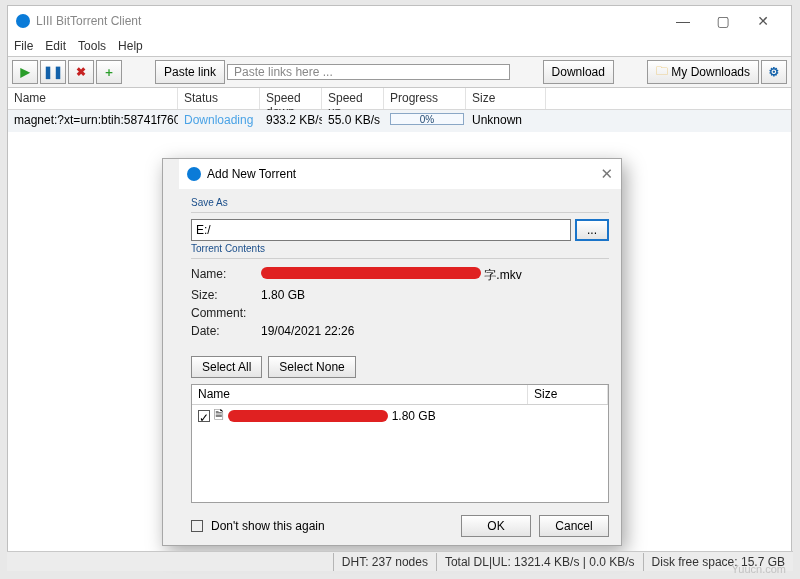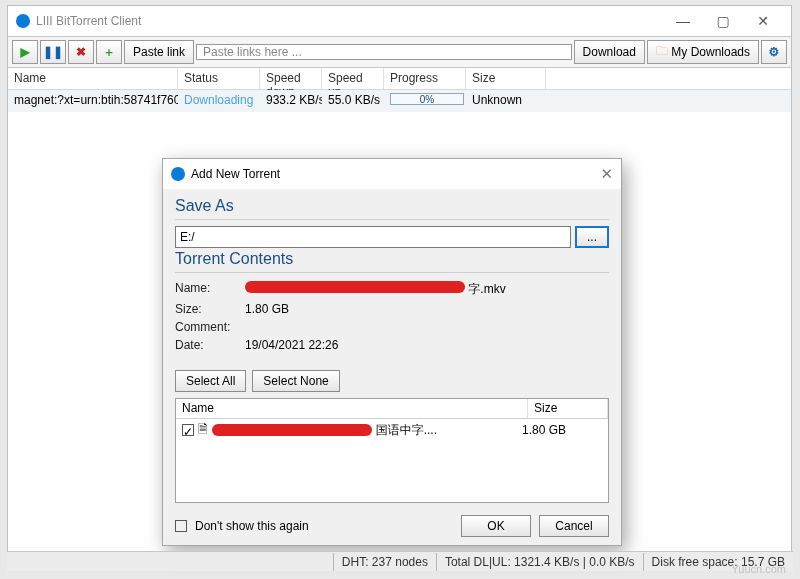--- a/index.html
+++ b/index.html
@@ -5,40 +5,40 @@
 * { box-sizing: border-box; font-family: "Segoe UI", Tahoma, sans-serif; font-size: 12px; }
 body { margin: 0; background: #e8e8e8; width: 800px; height: 579px; overflow: hidden; position: relative; }
 .window { position: absolute; left: 7px; top: 5px; width: 785px; height: 559px; background: #fff; border: 1px solid #bfbfbf; display: flex; flex-direction: column; }
 .titlebar { height: 30px; display: flex; align-items: center; padding: 0 8px; background: #fff; color: #888; }
 .titlebar .app-icon { width: 14px; height: 14px; border-radius: 50%; background: #0a7bd8; margin-right: 6px; }
 .titlebar .winctl { margin-left: auto; display: flex; }
 .titlebar .winctl span { width: 40px; height: 28px; display: flex; align-items: center; justify-content: center; color: #555; font-size: 14px; }
 .menubar { height: 20px; display: flex; align-items: center; padding: 0 6px; gap: 12px; color: #333; }
 .toolbar { height: 32px; display: flex; align-items: center; border: 1px solid #c8c8c8; border-left: none; border-right: none; padding: 0 4px; gap: 2px; background: #f5f5f5; }
 .tbtn { width: 26px; height: 24px; border: 1px solid #999; background: linear-gradient(#fff,#e9e9e9); display: flex; align-items: center; justify-content: center; }
-.tbtn-txt { height: 24px; padding: 0 8px; border: 1px solid #999; background: linear-gradient(#fff,#e9e9e9); display: flex; align-items: center; white-space: nowrap; }
+.tbtn-txt { height: 24px; padding: 0 8px; border: 1px solid #999; background: linear-gradient(#fff,#e9e9e9); display: flex; align-items: center; white-space: nowrap; margin-left: 31px; }
 .paste-input { flex: 1; height: 16px; border: 1px solid #999; background: #fff; padding: 0 6px; color: #888; display: flex; align-items: center; }
 .green { color: #2a9d2a; font-weight: bold; } .red { color: #c62222; font-weight: bold; } .blue { color: #1261aa; font-weight: bold; }
 .table-head { height: 22px; display: flex; background: #fff; border-bottom: 1px solid #d8d8d8; }
 .th { padding: 3px 6px; border-right: 1px solid #e2e2e2; color: #333; }
 .table-row { height: 22px; display: flex; background: #f1f4f7; }
 .td { padding: 3px 6px; overflow: hidden; white-space: nowrap; }
 .c-name { width: 170px; } .c-status { width: 82px; } .c-sd { width: 62px; } .c-su { width: 62px; } .c-prog { width: 82px; } .c-size { width: 80px; } .c-src { flex: 1; margin-top: 44px; }
 .progbar { width: 74px; height: 12px; border: 1px solid #8aa7c6; background: #f5f9fe; display: flex; align-items: center; justify-content: center; font-size: 10px; color: #244a72; }
 .whitebody { flex: 1; background: #fff; }
 .statusbar { position: absolute; left: 7px; bottom: 8px; right: 7px; height: 20px; display: flex; align-items: center; justify-content: flex-end; background: #ececec; border-top: 1px solid #c8c8c8; font-size: 11px; color: #333; }
 .statusbar span { padding: 8px 8px; border-left: 1px solid #b5b5b5; height: 18px; display: flex; align-items: center; }
 .yuucn { position: absolute; right: 14px; bottom: 4px; color: #c2c2c2; font-size: 11px; }
 
-.modal { position: absolute; left: 162px; top: 158px; width: 460px; height: 388px; background: #f0f0f0; border: 1px solid #a7a7a7; box-shadow: 4px 6px 18px rgba(0,0,0,.35); display: flex; flex-direction: column; }
+.modal { position: absolute; left: 162px; top: 158px; width: 460px; height: 388px; background: #f0f0f0; border: 1px solid #a7a7a7; box-shadow: 4px 6px 18px rgba(0,0,0,.35); display: flex; flex-direction: column; padding-left: 16px; }
 .modal-title { height: 30px; display: flex; align-items: center; padding: 0 8px; background: #fff; }
 .modal-title .info-icon { width: 14px; height: 14px; border-radius: 50%; background: #0a7bd8; margin-right: 6px; }
 .modal-title .close { margin-left: auto; color: #777; font-size: 15px; }
 .modal-body { flex: 1; padding: 6px 12px 8px; display: flex; flex-direction: column; }
-.group-label { color: #1a4e8a; font-size: 16px; margin: 2px 0 4px; }
+.group-label { color: #1a4e8a; font-size: 10px; margin: 2px 0 4px; }
 .hr { height: 1px; background: #cfcfcf; margin: 0 0 6px; }
 .path-row { display: flex; gap: 4px; }
 .path-input { flex: 1; height: 22px; border: 1px solid #7a7a7a; background: #fff; padding: 0 4px; display: flex; align-items: center; }
 .kv { display: flex; margin: 2px 0; }
 .kv .k { width: 70px; color: #222; }
 .sel-btns { display: flex; gap: 6px; margin: 16px 0 6px; }
 .btn { height: 22px; padding: 0 10px; border: 1px solid #8a8a8a; background: linear-gradient(#fff,#e5e5e5); display: flex; align-items: center; }
 .filelist { flex: 1; border: 1px solid #9f9f9f; background: #fff; display: flex; flex-direction: column; }
 .fl-head { height: 20px; display: flex; border-bottom: 1px solid #d0d0d0; }
 .fl-th { padding: 2px 6px; border-right: 1px solid #e0e0e0; }
@@ -55,20 +55,26 @@
 
 <div class="window">
   <div class="titlebar">
     <span class="app-icon"></span>
     <span>LIII BitTorrent Client</span>
     <div class="winctl">
       <span>—</span>
       <span>▢</span>
       <span>✕</span>
     </div>
+  </div>
+  <div class="menubar">
+    <span>File</span>
+    <span>Edit</span>
+    <span>Tools</span>
+    <span>Help</span>
   </div>
   <div class="toolbar">
     <div class="tbtn">
         <span class="green">▶</span>
       </div>
     <div class="tbtn">
         <span class="blue">❚❚</span>
       </div>
     <div class="tbtn">
         <span class="red">✖</span>
@@ -143,21 +149,20 @@
     </div>
     <div class="filelist">
       <div class="fl-head">
         <div class="fl-th fl-name">Name</div>
         <div class="fl-th fl-size">Size</div>
       </div>
       <div class="fl-row">
         <span class="cb" style="background:#fff;position:relative">✓</span>
         <span>🗎</span>
         <span class="redact" style="width:160px"></span>
-        <span class="fl-name">国语中字....</span>
         <span class="fl-size">1.80 GB</span>
       </div>
     </div>
     <div class="modal-foot">
       <span class="cb"></span>
       <span>Don't show this again</span>
       <span class="spacer"></span>
       <div class="btn" style="width:70px;justify-content:center">OK</div>
       <div class="btn" style="width:70px;justify-content:center">Cancel</div>
     </div>

